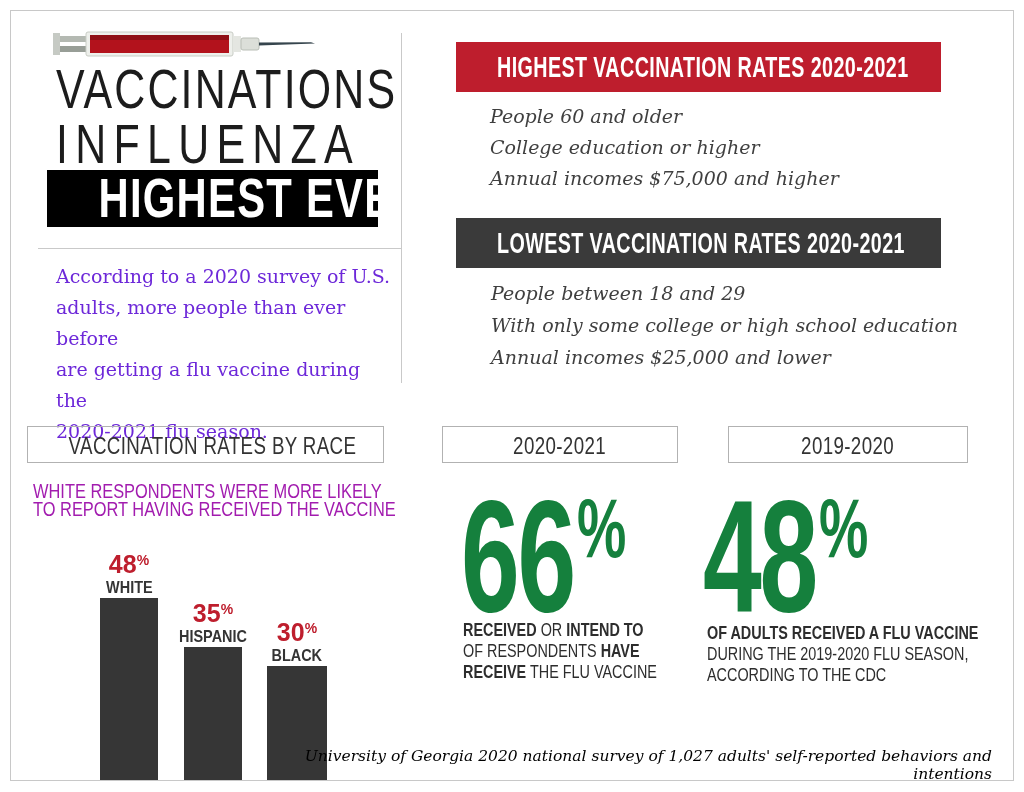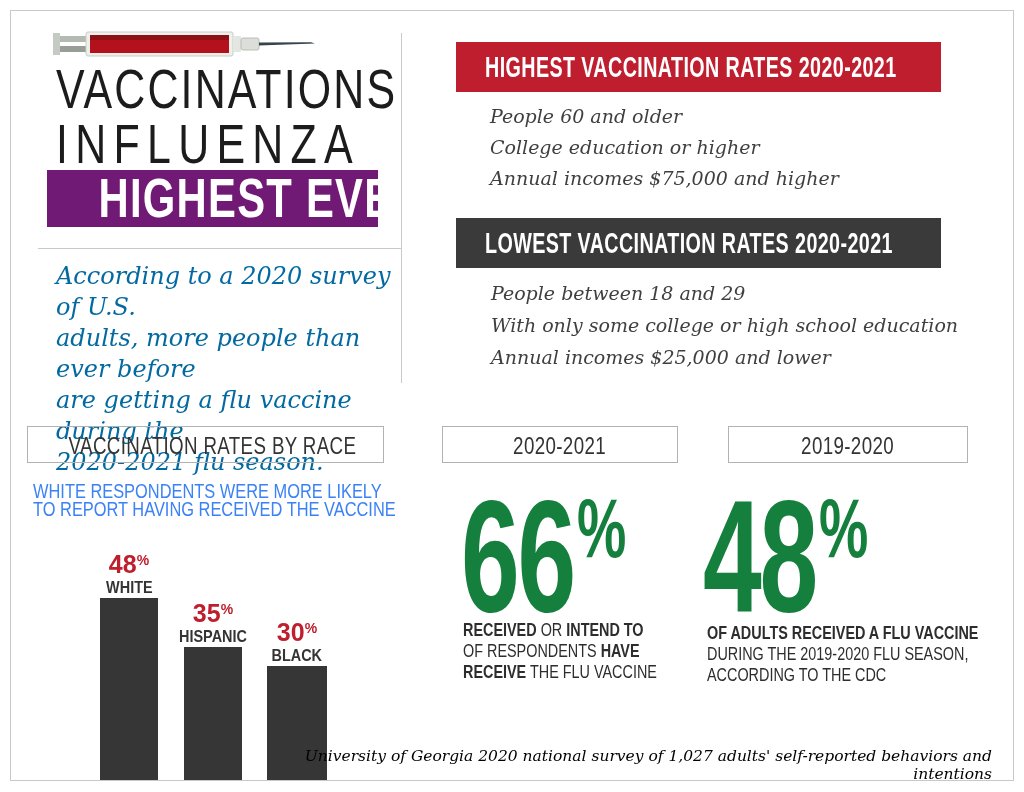--- a/index.html
+++ b/index.html
@@ -10,49 +10,49 @@
   .abs{position:absolute;}
   .cx{display:inline-block;transform:scaleX(var(--sx,0.8));white-space:nowrap;}
   .ol{transform-origin:0 50%;}
   .oc{transform-origin:50% 50%;}
 
   
   .syringe{left:53px;top:26px;}
   .title{left:56px;top:62px;font-size:55px;line-height:55px;color:#1c1c1c;font-weight:400;}
   .t1{--sx:0.78;letter-spacing:0.17em;}
   .t2{--sx:0.78;letter-spacing:0.05em;}
-  .hero-banner{left:47px;top:170px;width:331px;height:57px;background:#701a75;
+  .hero-banner{left:47px;top:170px;width:331px;height:57px;background:#000000;
                text-align:center;line-height:57px;}
   .hero-banner .cx{--sx:0.76;font-size:55px;font-weight:bold;color:#fff;letter-spacing:0.03em;}
   .div-h{left:38px;top:248px;width:364px;height:1px;background:#c9c9c9;}
   .div-v{left:401px;top:33px;width:1px;height:350px;background:#c9c9c9;}
-  .intro{left:56px;top:261px;width:336px;font-family:"DejaVu Serif",serif;font-style:italic;
-         font-size:24px;line-height:31px;color:#0369a1;}
+  .intro{left:56px;top:261px;width:336px;font-family:"DejaVu Serif",serif;
+         font-size:19px;line-height:31px;color:#6d28d9;}
 
   
-  .banner{width:485px;height:50px;line-height:50px;padding-left:29px;box-sizing:border-box;}
+  .banner{width:485px;height:50px;line-height:50px;padding-left:41px;box-sizing:border-box;}
   .banner .cx{--sx:0.68;font-size:29px;font-weight:bold;color:#fff;letter-spacing:0.02em;}
   .banner-red{left:456px;top:42px;background:#be1e2d;}
   .banner-dark{left:456px;top:218px;background:#3a3a3a;}
   .rlist{font-family:"DejaVu Serif",serif;font-style:italic;font-size:19px;color:#3f3f3f;}
   .rlist div{height:31px;line-height:31px;}
   .list-high{left:490px;top:101px;}
   .list-low{left:491px;top:277px;line-height:32px;}
   .list-low div{height:32px;line-height:32px;}
 
   
   .hbox{height:37px;line-height:37px;border:1px solid #b2b2b2;text-align:center;
         box-sizing:border-box;color:#333;}
   .hbox .cx{--sx:0.78;font-size:24px;letter-spacing:0.02em;}
   .race-box{left:27px;top:426px;width:357px;}
   .p2020{left:442px;top:426px;width:236px;}
   .p2019{left:728px;top:426px;width:240px;}
 
   
-  .race-desc{left:33px;top:482px;font-size:20px;line-height:18px;color:#3b82f6;}
+  .race-desc{left:33px;top:482px;font-size:20px;line-height:18px;color:#a21caf;}
   .race-desc .cx{--sx:0.82;}
 
   .bar{position:absolute;bottom:12px;background:#363636;}
   .bar0{left:100px;width:58px;}
   .bar1{left:184px;width:58px;}
   .bar2{left:267px;width:60px;}
   .bar-label{position:absolute;width:100px;text-align:center;}
   .bl0{left:79px;}.bl1{left:163px;}.bl2{left:247px;}
   .bar-val{font-size:25px;font-weight:bold;color:#be1e2d;line-height:24px;}
   .bar-val .sup{font-size:14px;position:relative;top:-8px;}

